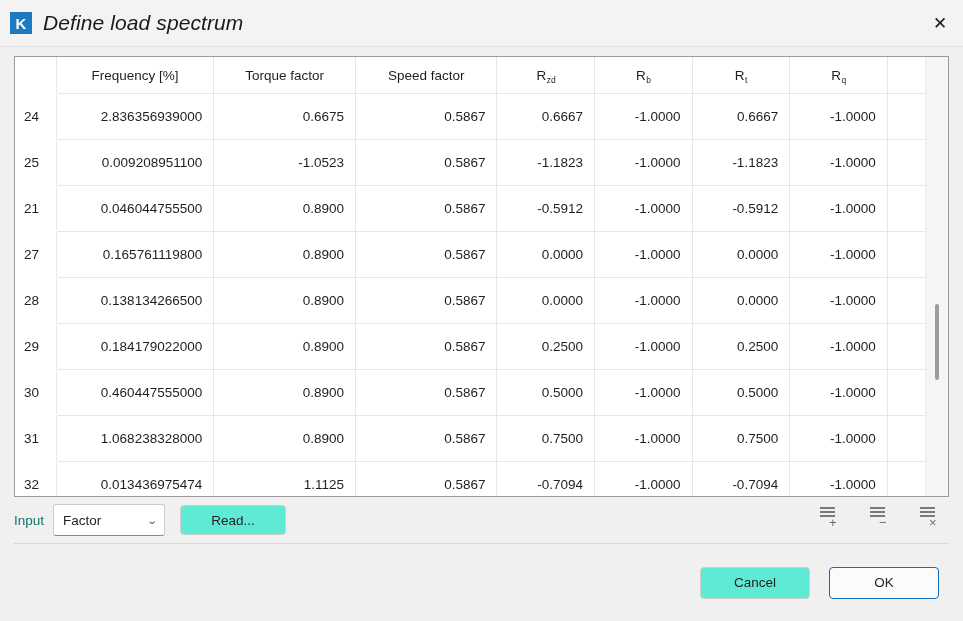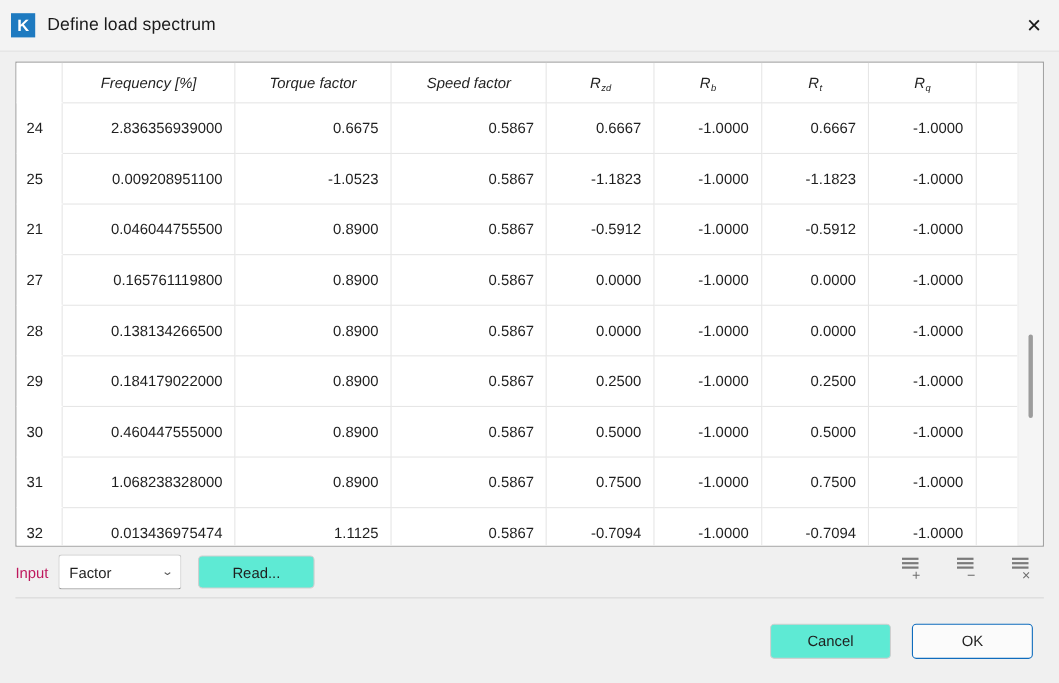--- a/index.html
+++ b/index.html
@@ -41,23 +41,24 @@
     font-size: 15px;
     font-weight: bold;
     display: flex;
     align-items: center;
     justify-content: center;
     margin-right: 11px;
     flex: 0 0 auto;
     font-family: "Liberation Sans", sans-serif;
   }
   .title-text {
-    font-size: 16px;
+    font-size: 21px;
     color: #1a1a1a;
     letter-spacing: 0.1px;
+    font-style: italic;
   }
   .close-btn {
     position: absolute;
     right: 0;
     top: 0;
     width: 46px;
     height: 46px;
     display: flex;
     align-items: center;
     justify-content: center;
@@ -95,21 +96,20 @@
     height: 36px;
     font-weight: normal;
     font-size: 13.5px;
     color: #1f1f1f;
     background: #ffffff;
     border-right: 1px solid #e6e6e6;
     border-bottom: 1px solid #e6e6e6;
     text-align: center;
     padding: 0;
     vertical-align: middle;
-    font-style: italic;
   }
   .grid thead th.idx-head {
     border-right: 1px solid #e6e6e6;
     border-bottom: 1px solid #ffffff;
   }
   .grid thead th.pad-head {
     border-right: none;
   }
   .grid tbody td {
     height: 45px;
@@ -160,21 +160,21 @@
   .toolbar {
     height: 46px;
     min-height: 46px;
     display: flex;
     align-items: center;
     padding: 0 14px;
     position: relative;
   }
   .input-label {
     font-size: 13.5px;
-    color: #be185d;
+    color: #0f766e;
     margin-right: 9px;
   }
   .combo {
     width: 112px;
     height: 32px;
     background: #ffffff;
     border: 1px solid #cccccc;
     border-bottom: 1px solid #8a8a8a;
     border-radius: 3px;
     display: flex;

